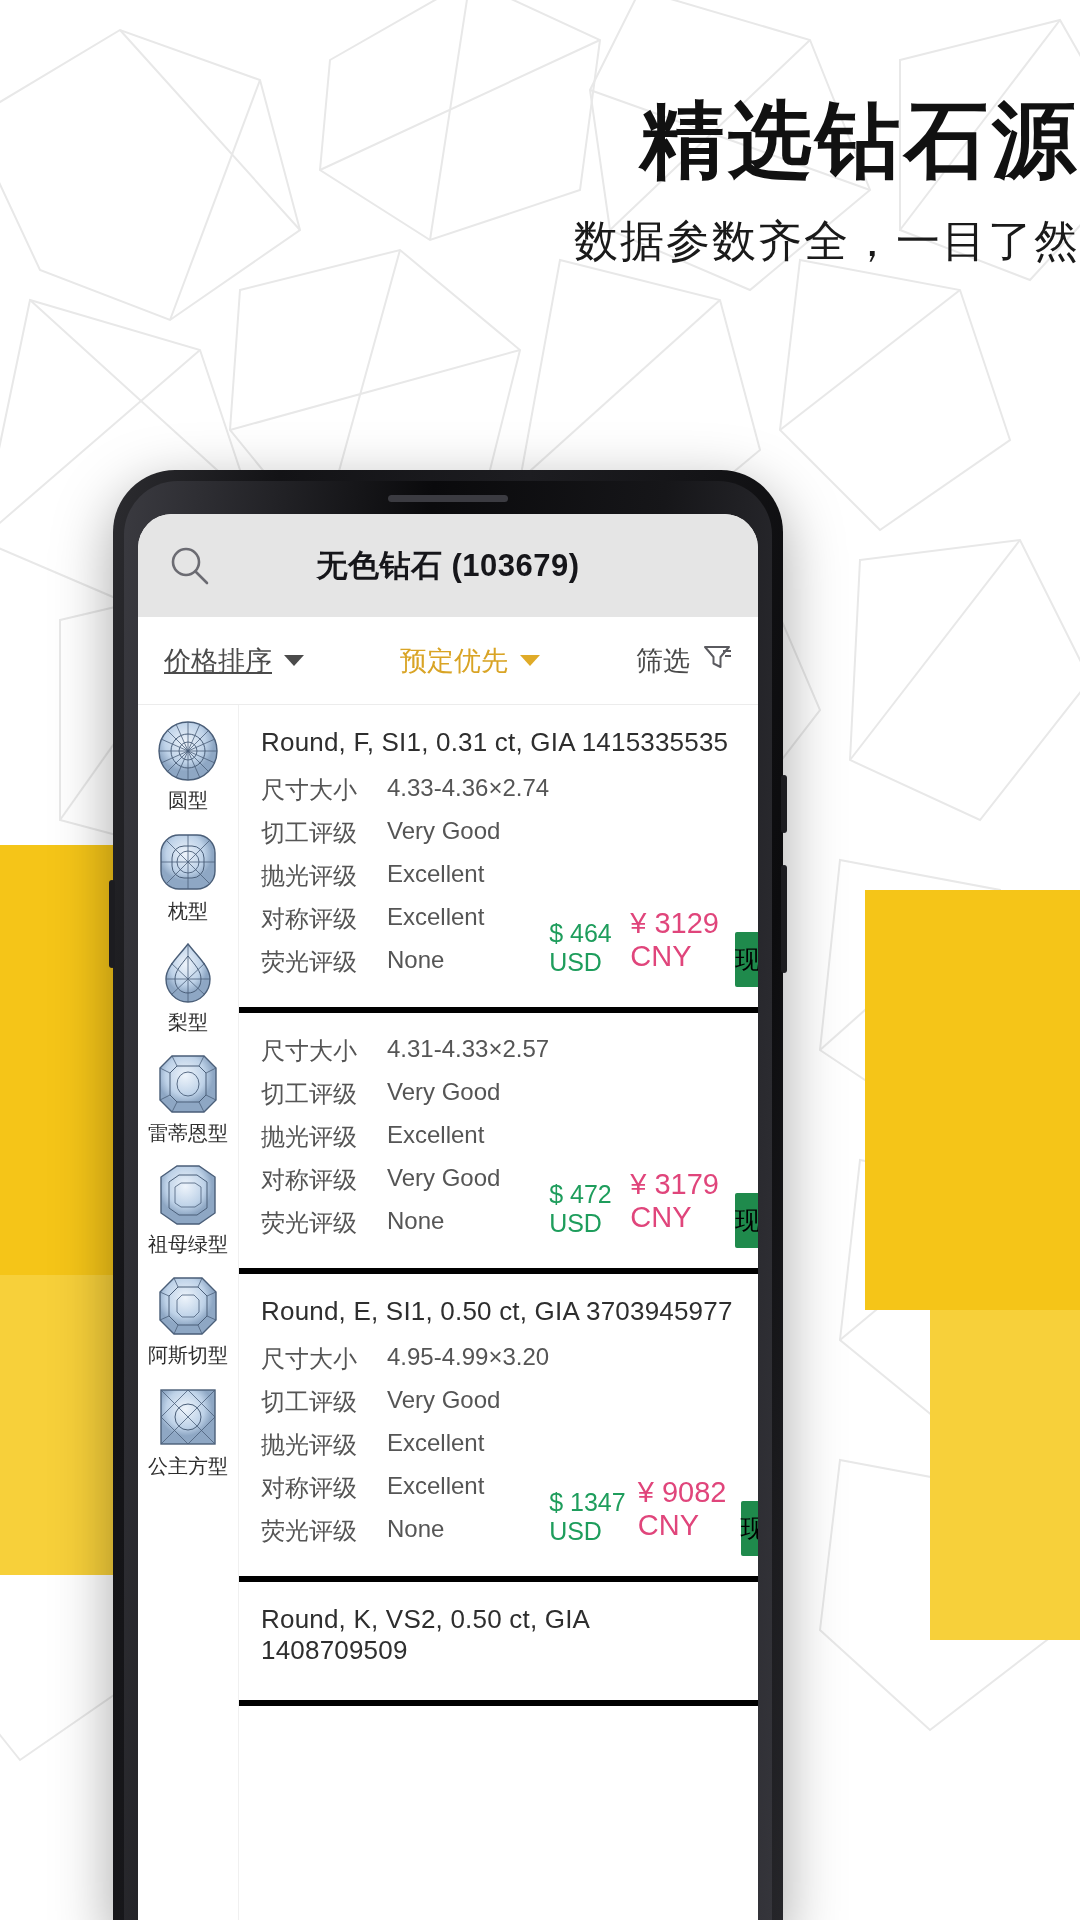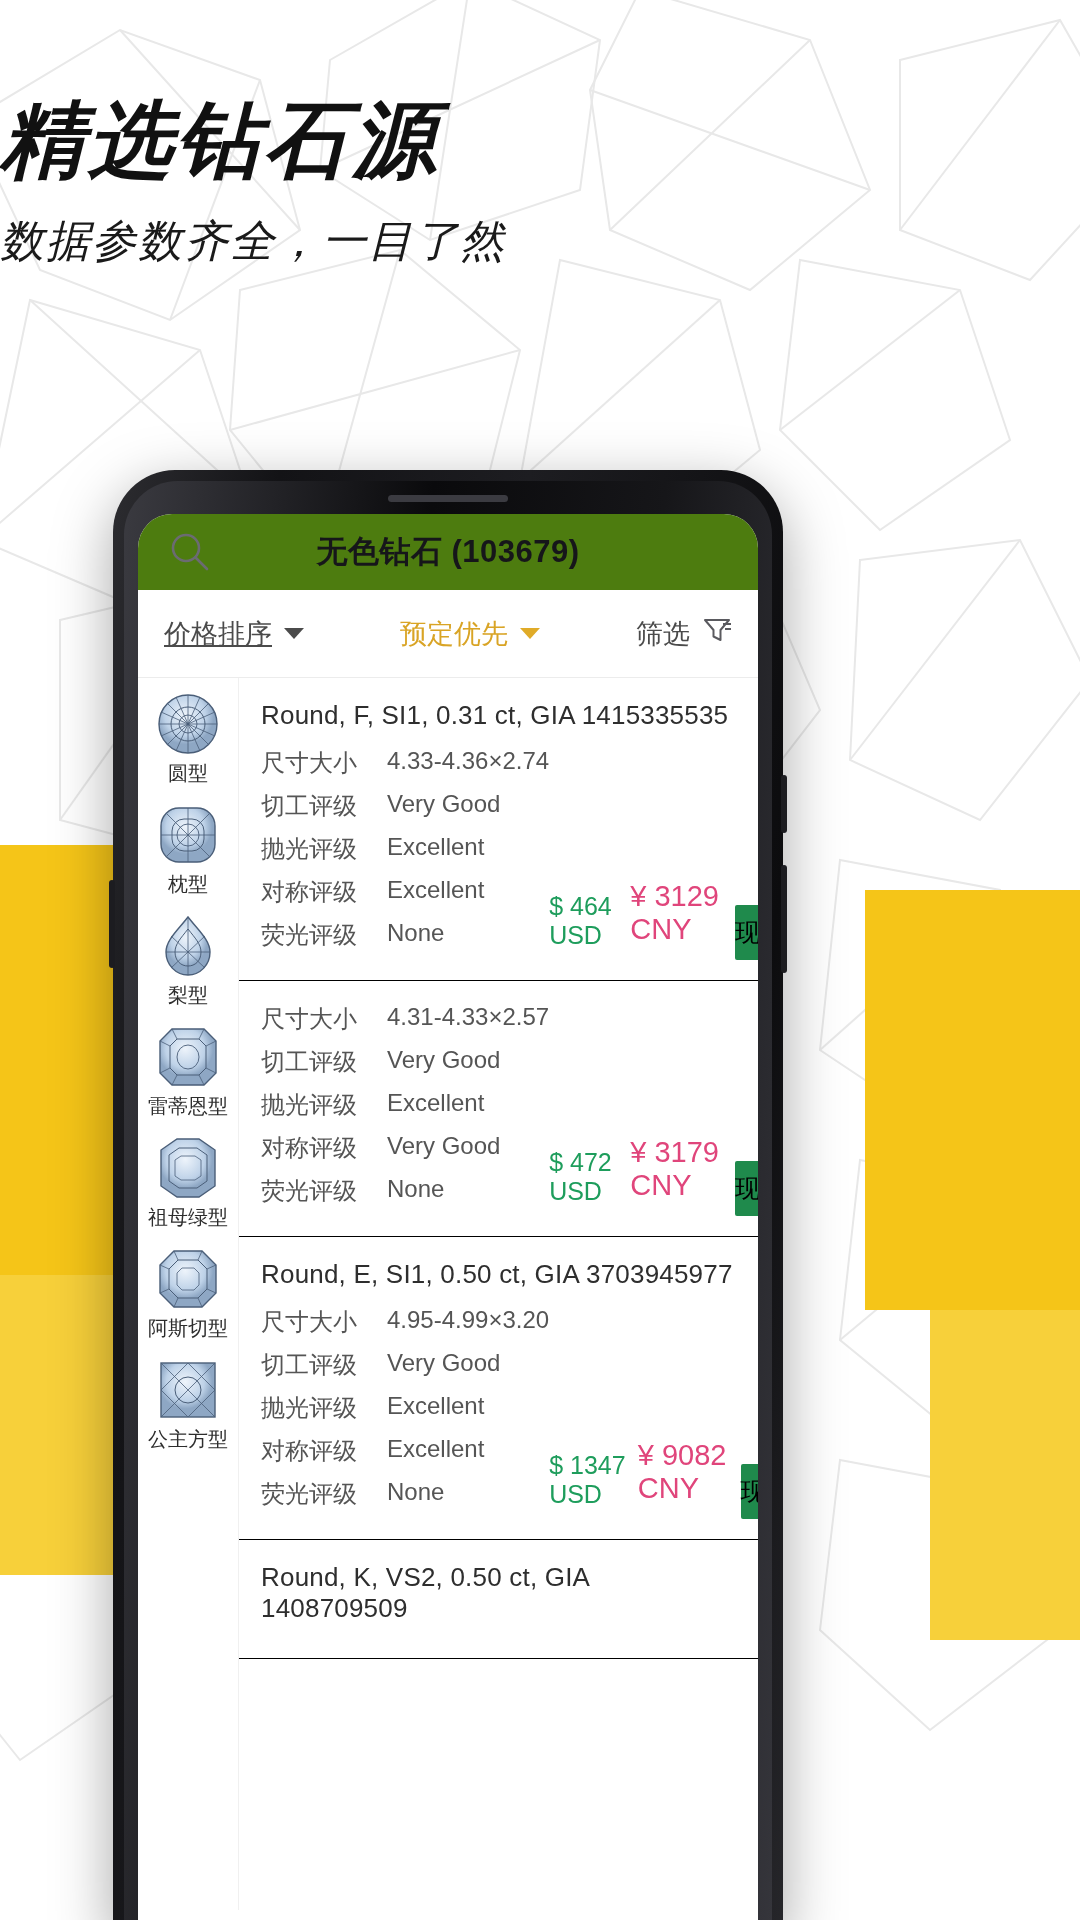--- a/index.html
+++ b/index.html
@@ -15,21 +15,21 @@
   #bg-pattern { position:absolute; inset:0; z-index:0; }
 
   
   .yellow-block { position:absolute; background:#f5c518; z-index:1; }
   #yellow-left  { left:0;   top:845px;  width:180px; height:430px; }
   #yellow-right { right:0;  top:890px;  width:215px; height:420px; }
   #yellow-left2 { left:0;   top:1275px; width:120px; height:300px; background:#f7d03a;}
   #yellow-right2{ right:0;  top:1310px; width:150px; height:330px; background:#f7d03a;}
 
   
-  #headline-wrap { position:absolute; top:0; left:0; width:1080px; z-index:3; text-align:left;font-style:italic; }
+  #headline-wrap { position:absolute; top:0; left:0; width:1080px; z-index:3; text-align:right; }
   #headline {
     font-size:84px; font-weight:700; color:#111; letter-spacing:4px;
     margin-top:96px; line-height:1.05;
   }
   #subheadline {
     font-size:44px; font-weight:400; color:#1a1a1a; letter-spacing:2px;
     margin-top:28px;
   }
 
   
@@ -60,21 +60,21 @@
     background:#ffffff; overflow:hidden;
   }
   
   .side-btn { position:absolute; background:#0d0d10; border-radius:3px; z-index:5;}
   #side-btn-right-1 { right:-4px; top:305px;  width:6px; height:58px;  background:#1c1c20;}
   #side-btn-right-2 { right:-4px; top:395px;  width:6px; height:108px; background:#1c1c20;}
   #side-btn-left-1  { left:-4px;  top:410px;  width:6px; height:88px;  background:#1c1c20;}
 
   
   #app-header {
-    height:76px; background:#4d7c0f; display:flex; align-items:center;
+    height:103px; background:#e5e5e5; display:flex; align-items:center;
     position:relative;
   }
   #search-icon-btn { position:absolute; left:30px; top:50%; transform:translateY(-50%); }
   #search-icon-btn svg { display:block; }
   #app-title {
     width:100%; text-align:center; font-size:31px; font-weight:700; color:#16161a;
     letter-spacing:.5px;
   }
 
   
@@ -102,21 +102,21 @@
     width:100px; flex:0 0 100px; background:#fff;
     padding-top:14px; overflow:hidden;
   }
   .shape-item { text-align:center; margin-bottom:16px; }
   .shape-gem { width:64px; height:64px; margin:0 auto 4px auto; display:block; }
   .shape-label { font-size:20px; color:#2d2d2d; white-space:nowrap; }
 
   
   #listings { flex:1; overflow:hidden; border-left:1px solid #f0f0f0; }
   .listing {
-    border-bottom:1px solid #000000; padding:22px 22px 18px 22px;
+    border-bottom:6px solid #000000; padding:22px 22px 18px 22px;
     position:relative;
   }
   .listing-title { font-size:26px; color:#2e2e2e; margin-bottom:16px; letter-spacing:.2px;}
   .listing-body { display:flex; }
   .spec-table { flex:0 0 auto; }
   .spec-row { display:flex; align-items:flex-start; height:43px; }
   .spec-key { width:126px; font-size:24px; color:#555; }
   .spec-val { font-size:24px; color:#555; }
   .price-col {
     margin-left:auto; display:flex; flex-direction:row;

